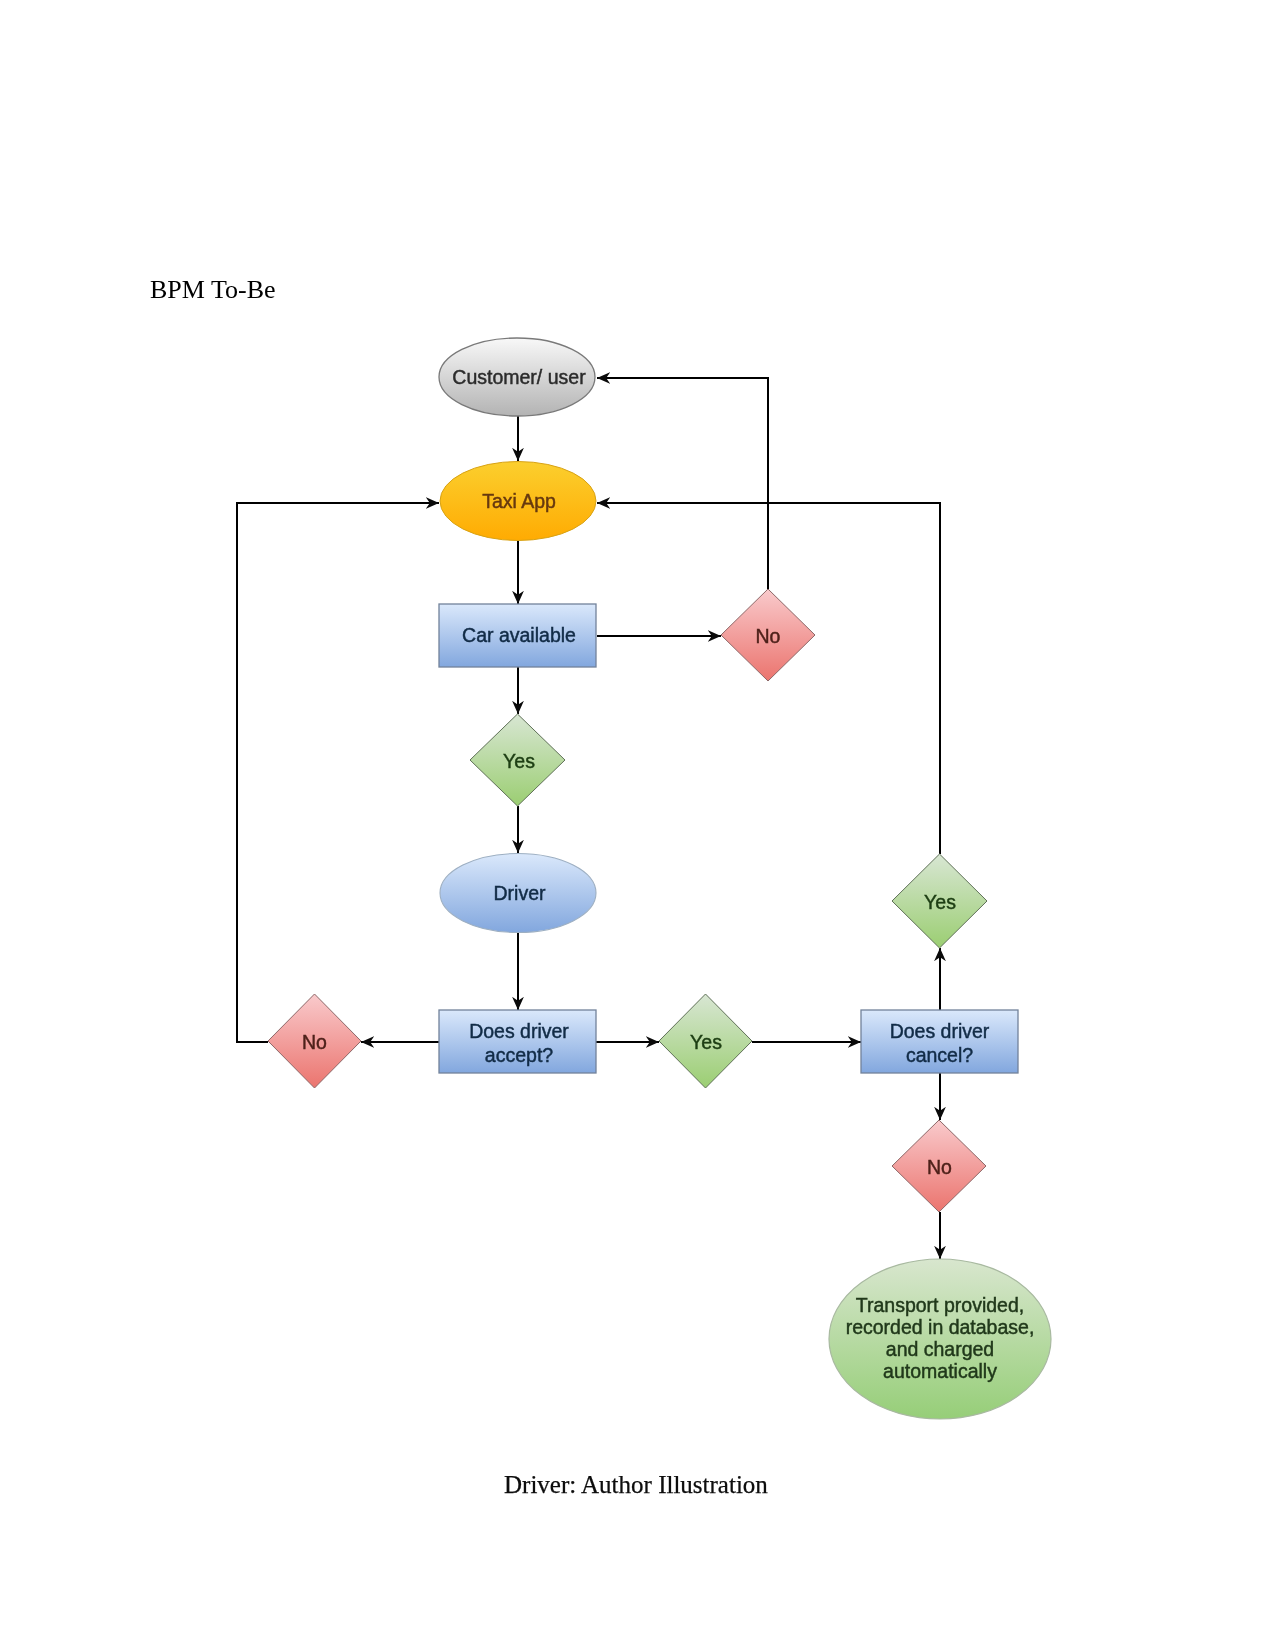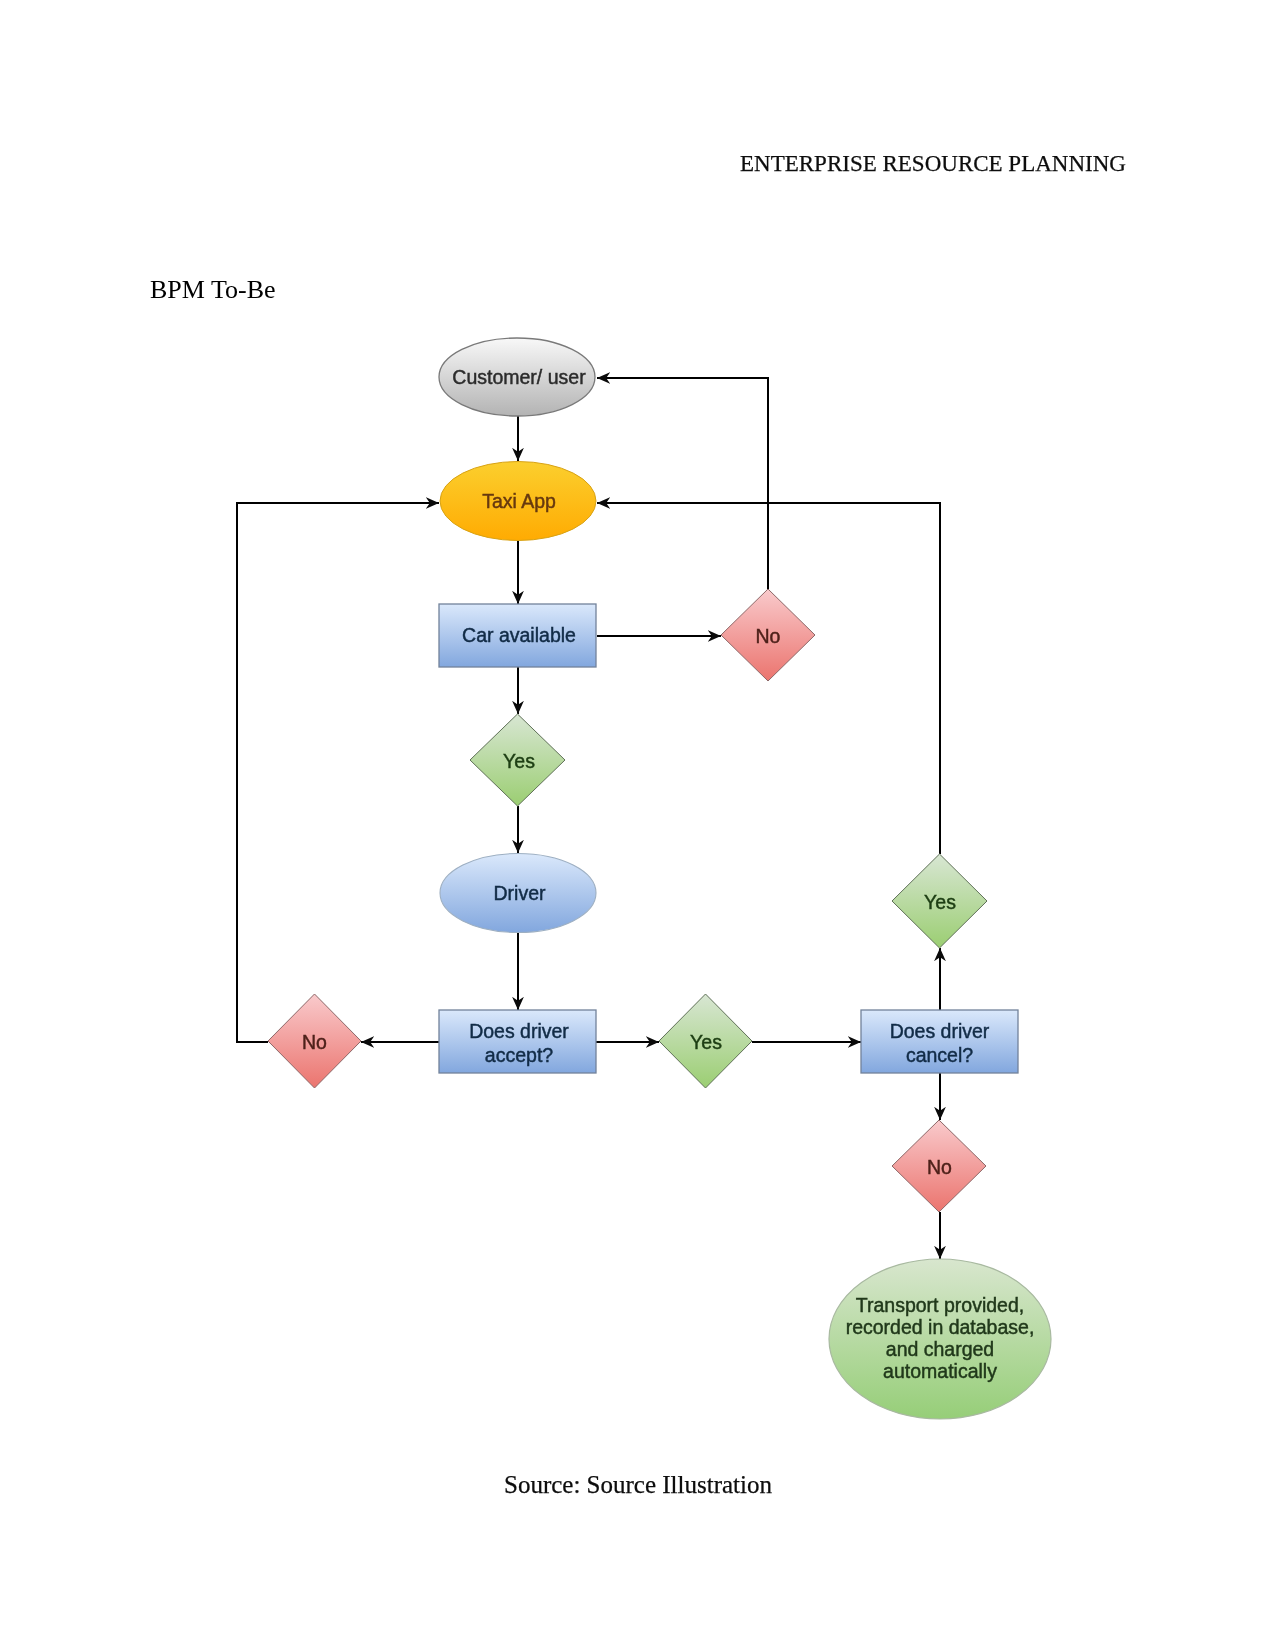--- a/index.html
+++ b/index.html
@@ -10,21 +10,20 @@
   #doc-header{position:absolute;left:740px;top:151px;font-size:23px;color:#0d0d0d;white-space:nowrap;-webkit-text-stroke:0.25px #0d0d0d;}
   #section-title{position:absolute;left:150px;top:275px;font-size:26px;font-weight:normal;color:#000;white-space:nowrap;}
   #figure-caption{position:absolute;left:504px;top:1471px;font-size:25px;color:#0d0d0d;white-space:nowrap;-webkit-text-stroke:0.25px #0d0d0d;}
   #flowchart{position:absolute;left:0;top:0;}
   svg text{font-family:"Liberation Sans",sans-serif;font-size:19.5px;stroke-width:0.45;paint-order:stroke fill;}
 </style>
 </head>
 <body>
 
 <div class="page">
-  <div id="doc-header">ENTERPRISE RESOURCE PLANNING</div>
   <div id="section-title">BPM To-Be</div>
 
   <svg id="flowchart" width="1275" height="1650" viewBox="0 0 1275 1650">
     <defs>
       <linearGradient id="gGrey" x1="0" y1="0" x2="0" y2="1">
         <stop offset="0%" stop-color="#f8f8f8"></stop>
           <stop offset="100%" stop-color="#b3b3b3"></stop>
       </linearGradient>
       <linearGradient id="gOrange" x1="0" y1="0" x2="0" y2="1">
         <stop offset="0%" stop-color="#fbcf2e"></stop>
@@ -123,14 +122,14 @@
       <g>
         <ellipse cx="940" cy="1339" rx="111" ry="80" fill="url(#gGreenBig)" stroke="#a8b9a0" stroke-width="1.2"></ellipse>
         <text x="940" y="1312" text-anchor="middle" fill="#20381a" stroke="#20381a">Transport provided,</text>
         <text x="940" y="1334" text-anchor="middle" fill="#20381a" stroke="#20381a">recorded in database,</text>
         <text x="940" y="1356" text-anchor="middle" fill="#20381a" stroke="#20381a">and charged</text>
         <text x="940" y="1378" text-anchor="middle" fill="#20381a" stroke="#20381a">automatically</text>
       </g>
     </g>
   </svg>
 
-  <div id="figure-caption">Source: Source Illustration</div>
+  <div id="figure-caption">Driver: Author Illustration</div>
 </div>
 
 </body></html>

